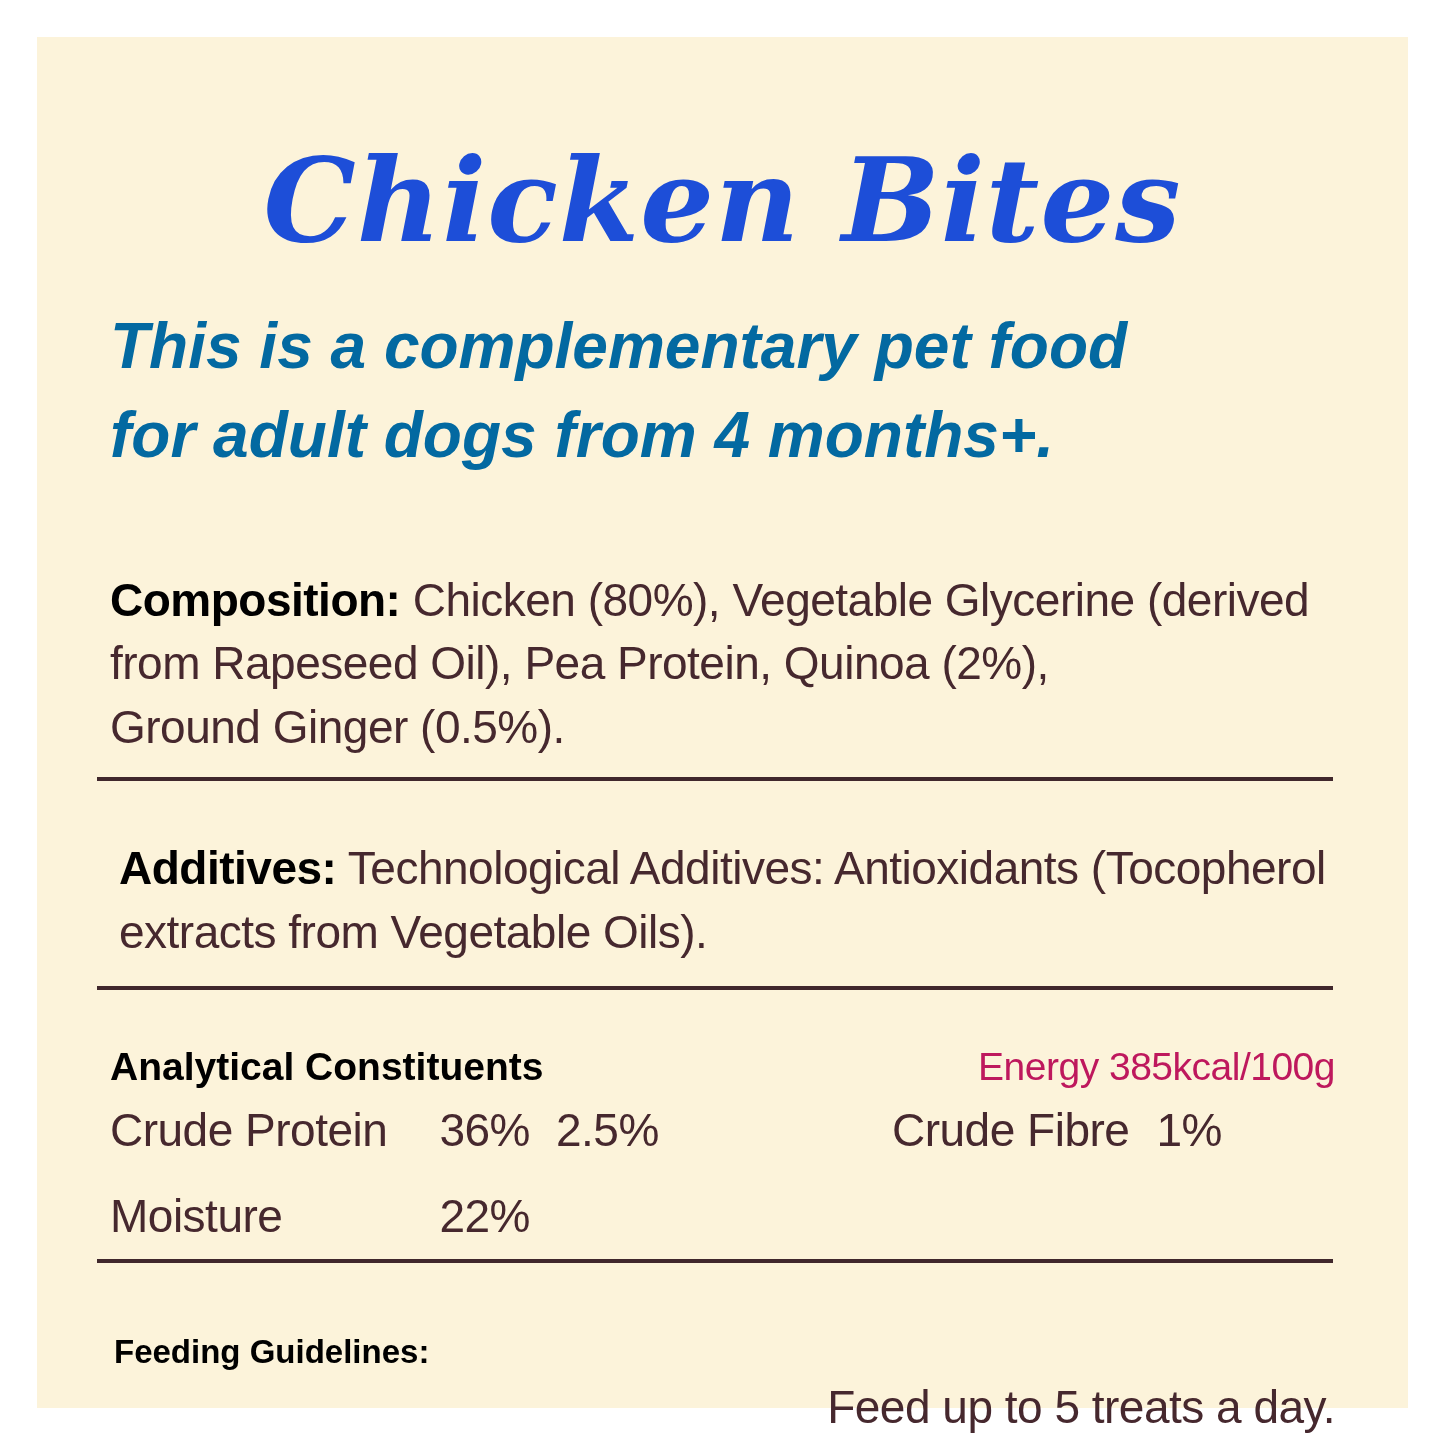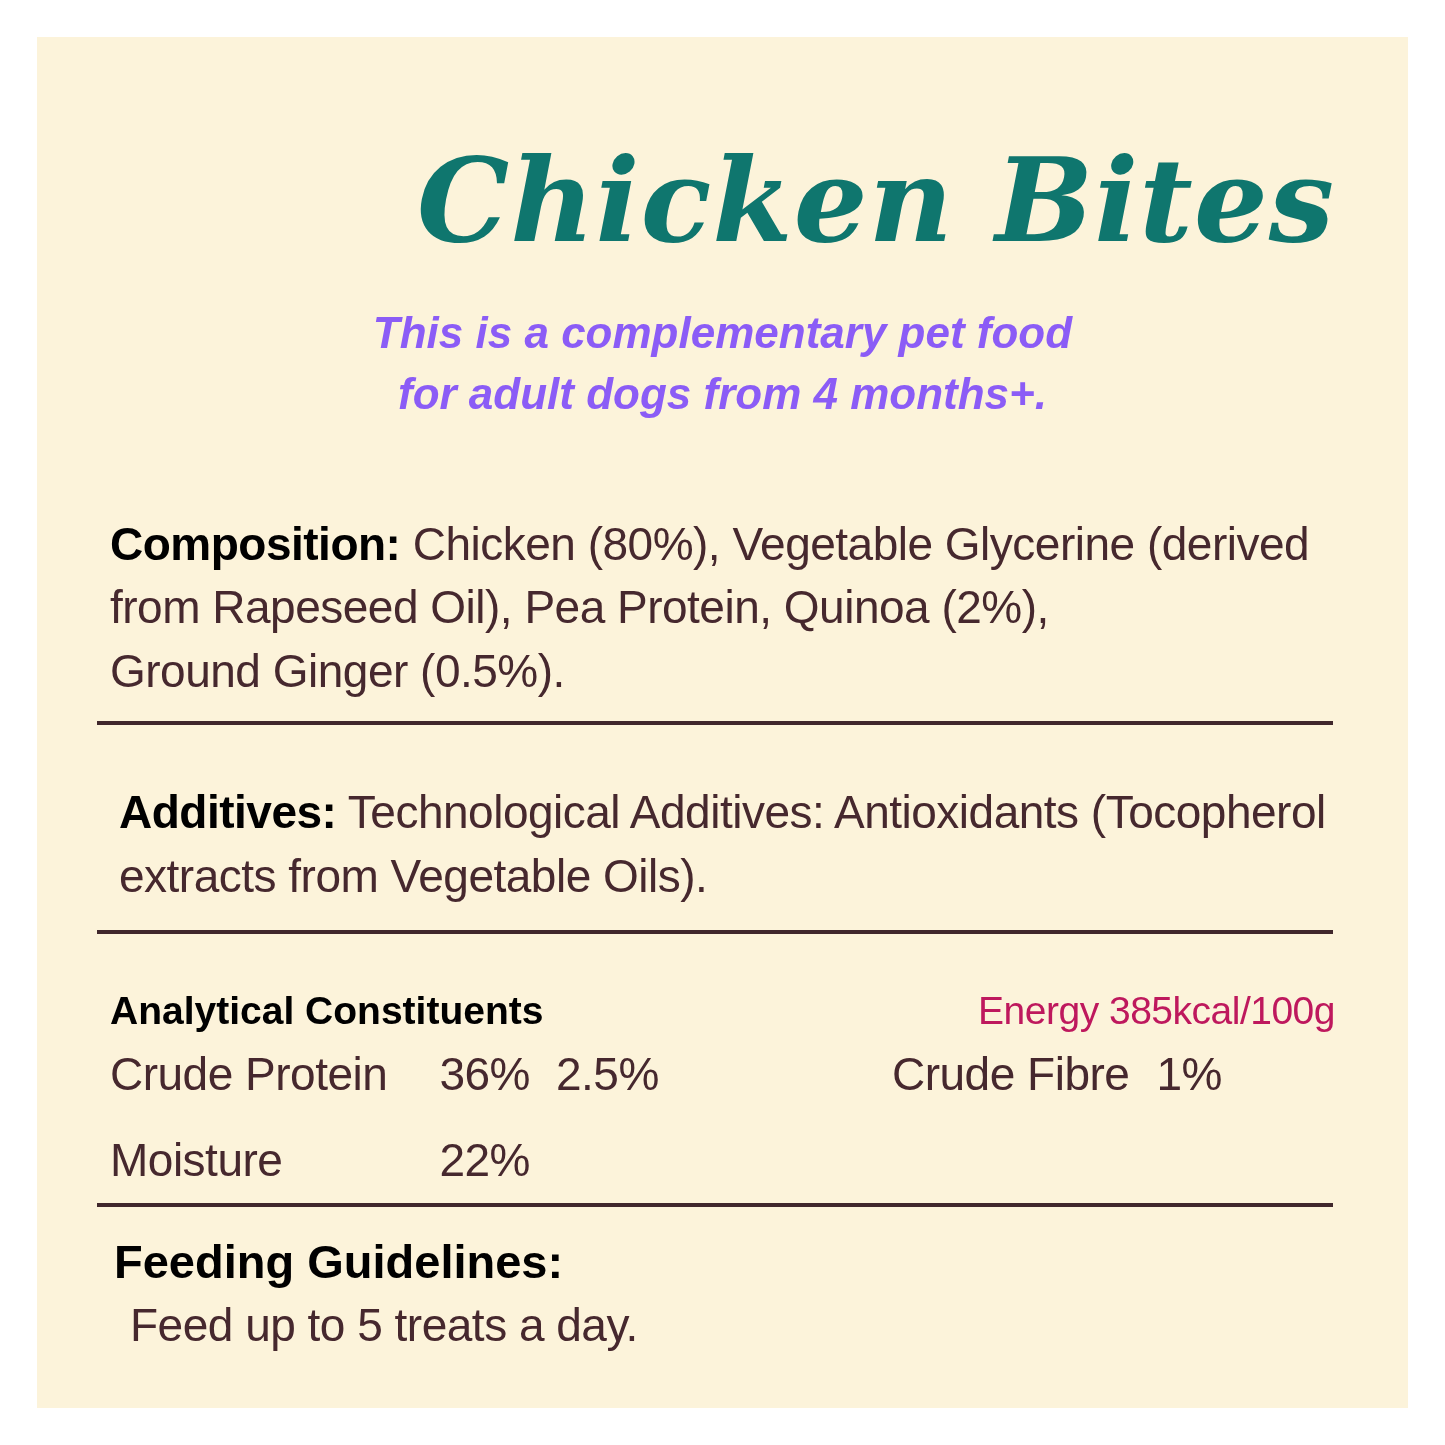--- a/index.html
+++ b/index.html
@@ -22,37 +22,37 @@
     left: 37px;
     top: 37px;
     width: 1371px;
     height: 1371px;
     background: #fcf3da;
     box-sizing: border-box;
     padding: 0 73px;
   }
   .title {
     margin: 88px 0 0 0;
-    text-align: right;
+    text-align: center;
     font-family: "DejaVu Serif", serif;
     font-style: italic;
     font-weight: 700;
     font-size: 116px;
     line-height: 1.3;
-    color: #0f766e;
+    color: #1d4ed8;
     letter-spacing: 1px;
   }
   .subtitle {
     margin: 26px 0 0 0;
-    text-align: center;
+    text-align: left;
     font-style: italic;
     font-weight: 700;
-    font-size: 44px;
+    font-size: 64px;
     line-height: 1.4;
-    color: #8b5cf6;
+    color: #0369a1;
   }
   .pre { white-space: pre-line; }
   .body-text {
     margin: 0;
     font-size: 46px;
     line-height: 1.38;
     color: #46282e;
     letter-spacing: -0.5px;
   }
   .composition { margin-top: 88px; }
@@ -92,27 +92,28 @@
     color: #46282e;
     letter-spacing: -0.5px;
     gap: 26px;
   }
   .cell {
     display: flex;
     justify-content: space-between;
     align-items: baseline;
   }
   .feeding-heading {
-    margin: 24px 0 0 4px;
-    font-size: 47px;
+    margin: 68px 0 0 4px;
+    font-size: 33px;
     line-height: 1.3;
   }
   .feeding-text {
     margin-top: 2px;
     margin-left: 20px;
+    text-align: right;
   }
 </style>
 </head>
 <body>
 
 <div class="page">
   <div class="panel">
 
     <h1 class="title">Chicken Bites</h1>
 

